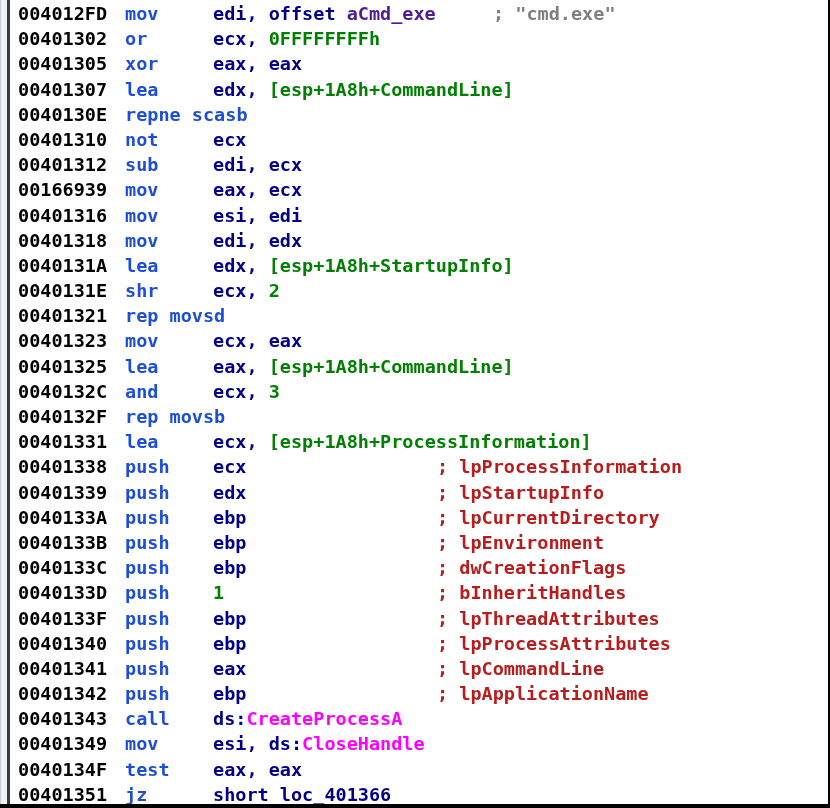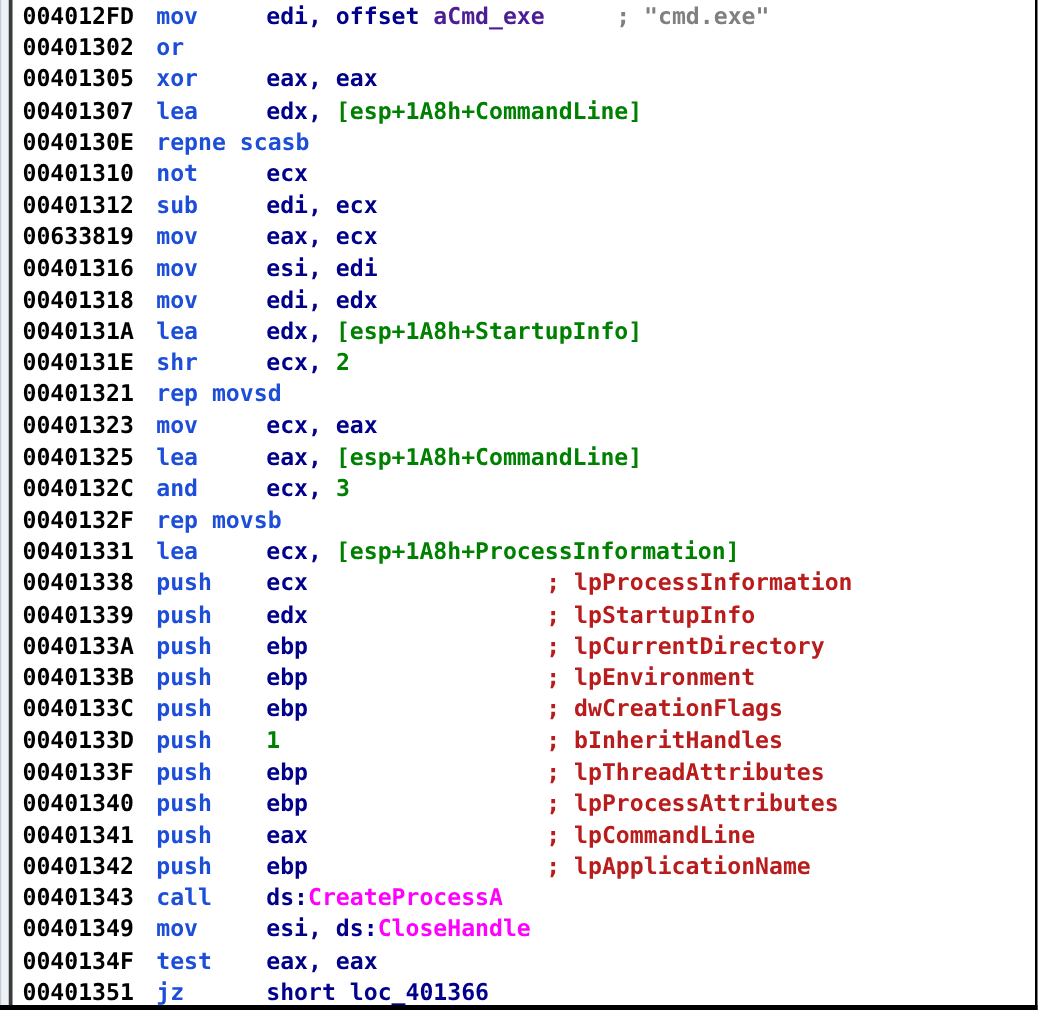--- a/index.html
+++ b/index.html
@@ -97,27 +97,27 @@
 <body>
 
 <div id="disasm-window">
 
   <div id="gutter">
     <div id="gutter-inner-line"></div>
   </div>
 
   <div id="code-area">
       <div class="code-line"><span class="col c-addr">004012FD</span><span class="col c-mnem">mov</span><span class="col c-ops"><span class="t-plain">edi, offset </span><span class="t-name">aCmd_exe</span></span><span class="col c-cmt cmt-gray" style="left: 480px;">; "cmd.exe"</span></div>
-      <div class="code-line"><span class="col c-addr">00401302</span><span class="col c-mnem">or</span></div>
+      <div class="code-line"><span class="col c-addr">00401302</span><span class="col c-mnem">or</span><span class="col c-ops"><span class="t-reg">ecx, </span><span class="t-num">0FFFFFFFFh</span></span></div>
       <div class="code-line"><span class="col c-addr">00401305</span><span class="col c-mnem">xor</span><span class="col c-ops"><span class="t-reg">eax, eax</span></span></div>
       <div class="code-line"><span class="col c-addr">00401307</span><span class="col c-mnem">lea</span><span class="col c-ops"><span class="t-reg">edx, </span><span class="t-stack">[esp+1A8h+CommandLine]</span></span></div>
       <div class="code-line"><span class="col c-addr">0040130E</span><span class="col c-mnem">repne scasb</span></div>
       <div class="code-line"><span class="col c-addr">00401310</span><span class="col c-mnem">not</span><span class="col c-ops"><span class="t-reg">ecx</span></span></div>
       <div class="code-line"><span class="col c-addr">00401312</span><span class="col c-mnem">sub</span><span class="col c-ops"><span class="t-reg">edi, ecx</span></span></div>
-      <div class="code-line"><span class="col c-addr">00633819</span><span class="col c-mnem">mov</span><span class="col c-ops"><span class="t-reg">eax, ecx</span></span></div>
+      <div class="code-line"><span class="col c-addr">00166939</span><span class="col c-mnem">mov</span><span class="col c-ops"><span class="t-reg">eax, ecx</span></span></div>
       <div class="code-line"><span class="col c-addr">00401316</span><span class="col c-mnem">mov</span><span class="col c-ops"><span class="t-reg">esi, edi</span></span></div>
       <div class="code-line"><span class="col c-addr">00401318</span><span class="col c-mnem">mov</span><span class="col c-ops"><span class="t-reg">edi, edx</span></span></div>
       <div class="code-line"><span class="col c-addr">0040131A</span><span class="col c-mnem">lea</span><span class="col c-ops"><span class="t-reg">edx, </span><span class="t-stack">[esp+1A8h+StartupInfo]</span></span></div>
       <div class="code-line"><span class="col c-addr">0040131E</span><span class="col c-mnem">shr</span><span class="col c-ops"><span class="t-reg">ecx, </span><span class="t-num">2</span></span></div>
       <div class="code-line"><span class="col c-addr">00401321</span><span class="col c-mnem">rep movsd</span></div>
       <div class="code-line"><span class="col c-addr">00401323</span><span class="col c-mnem">mov</span><span class="col c-ops"><span class="t-reg">ecx, eax</span></span></div>
       <div class="code-line"><span class="col c-addr">00401325</span><span class="col c-mnem">lea</span><span class="col c-ops"><span class="t-reg">eax, </span><span class="t-stack">[esp+1A8h+CommandLine]</span></span></div>
       <div class="code-line"><span class="col c-addr">0040132C</span><span class="col c-mnem">and</span><span class="col c-ops"><span class="t-reg">ecx, </span><span class="t-num">3</span></span></div>
       <div class="code-line"><span class="col c-addr">0040132F</span><span class="col c-mnem">rep movsb</span></div>
       <div class="code-line"><span class="col c-addr">00401331</span><span class="col c-mnem">lea</span><span class="col c-ops"><span class="t-reg">ecx, </span><span class="t-stack">[esp+1A8h+ProcessInformation]</span></span></div>

